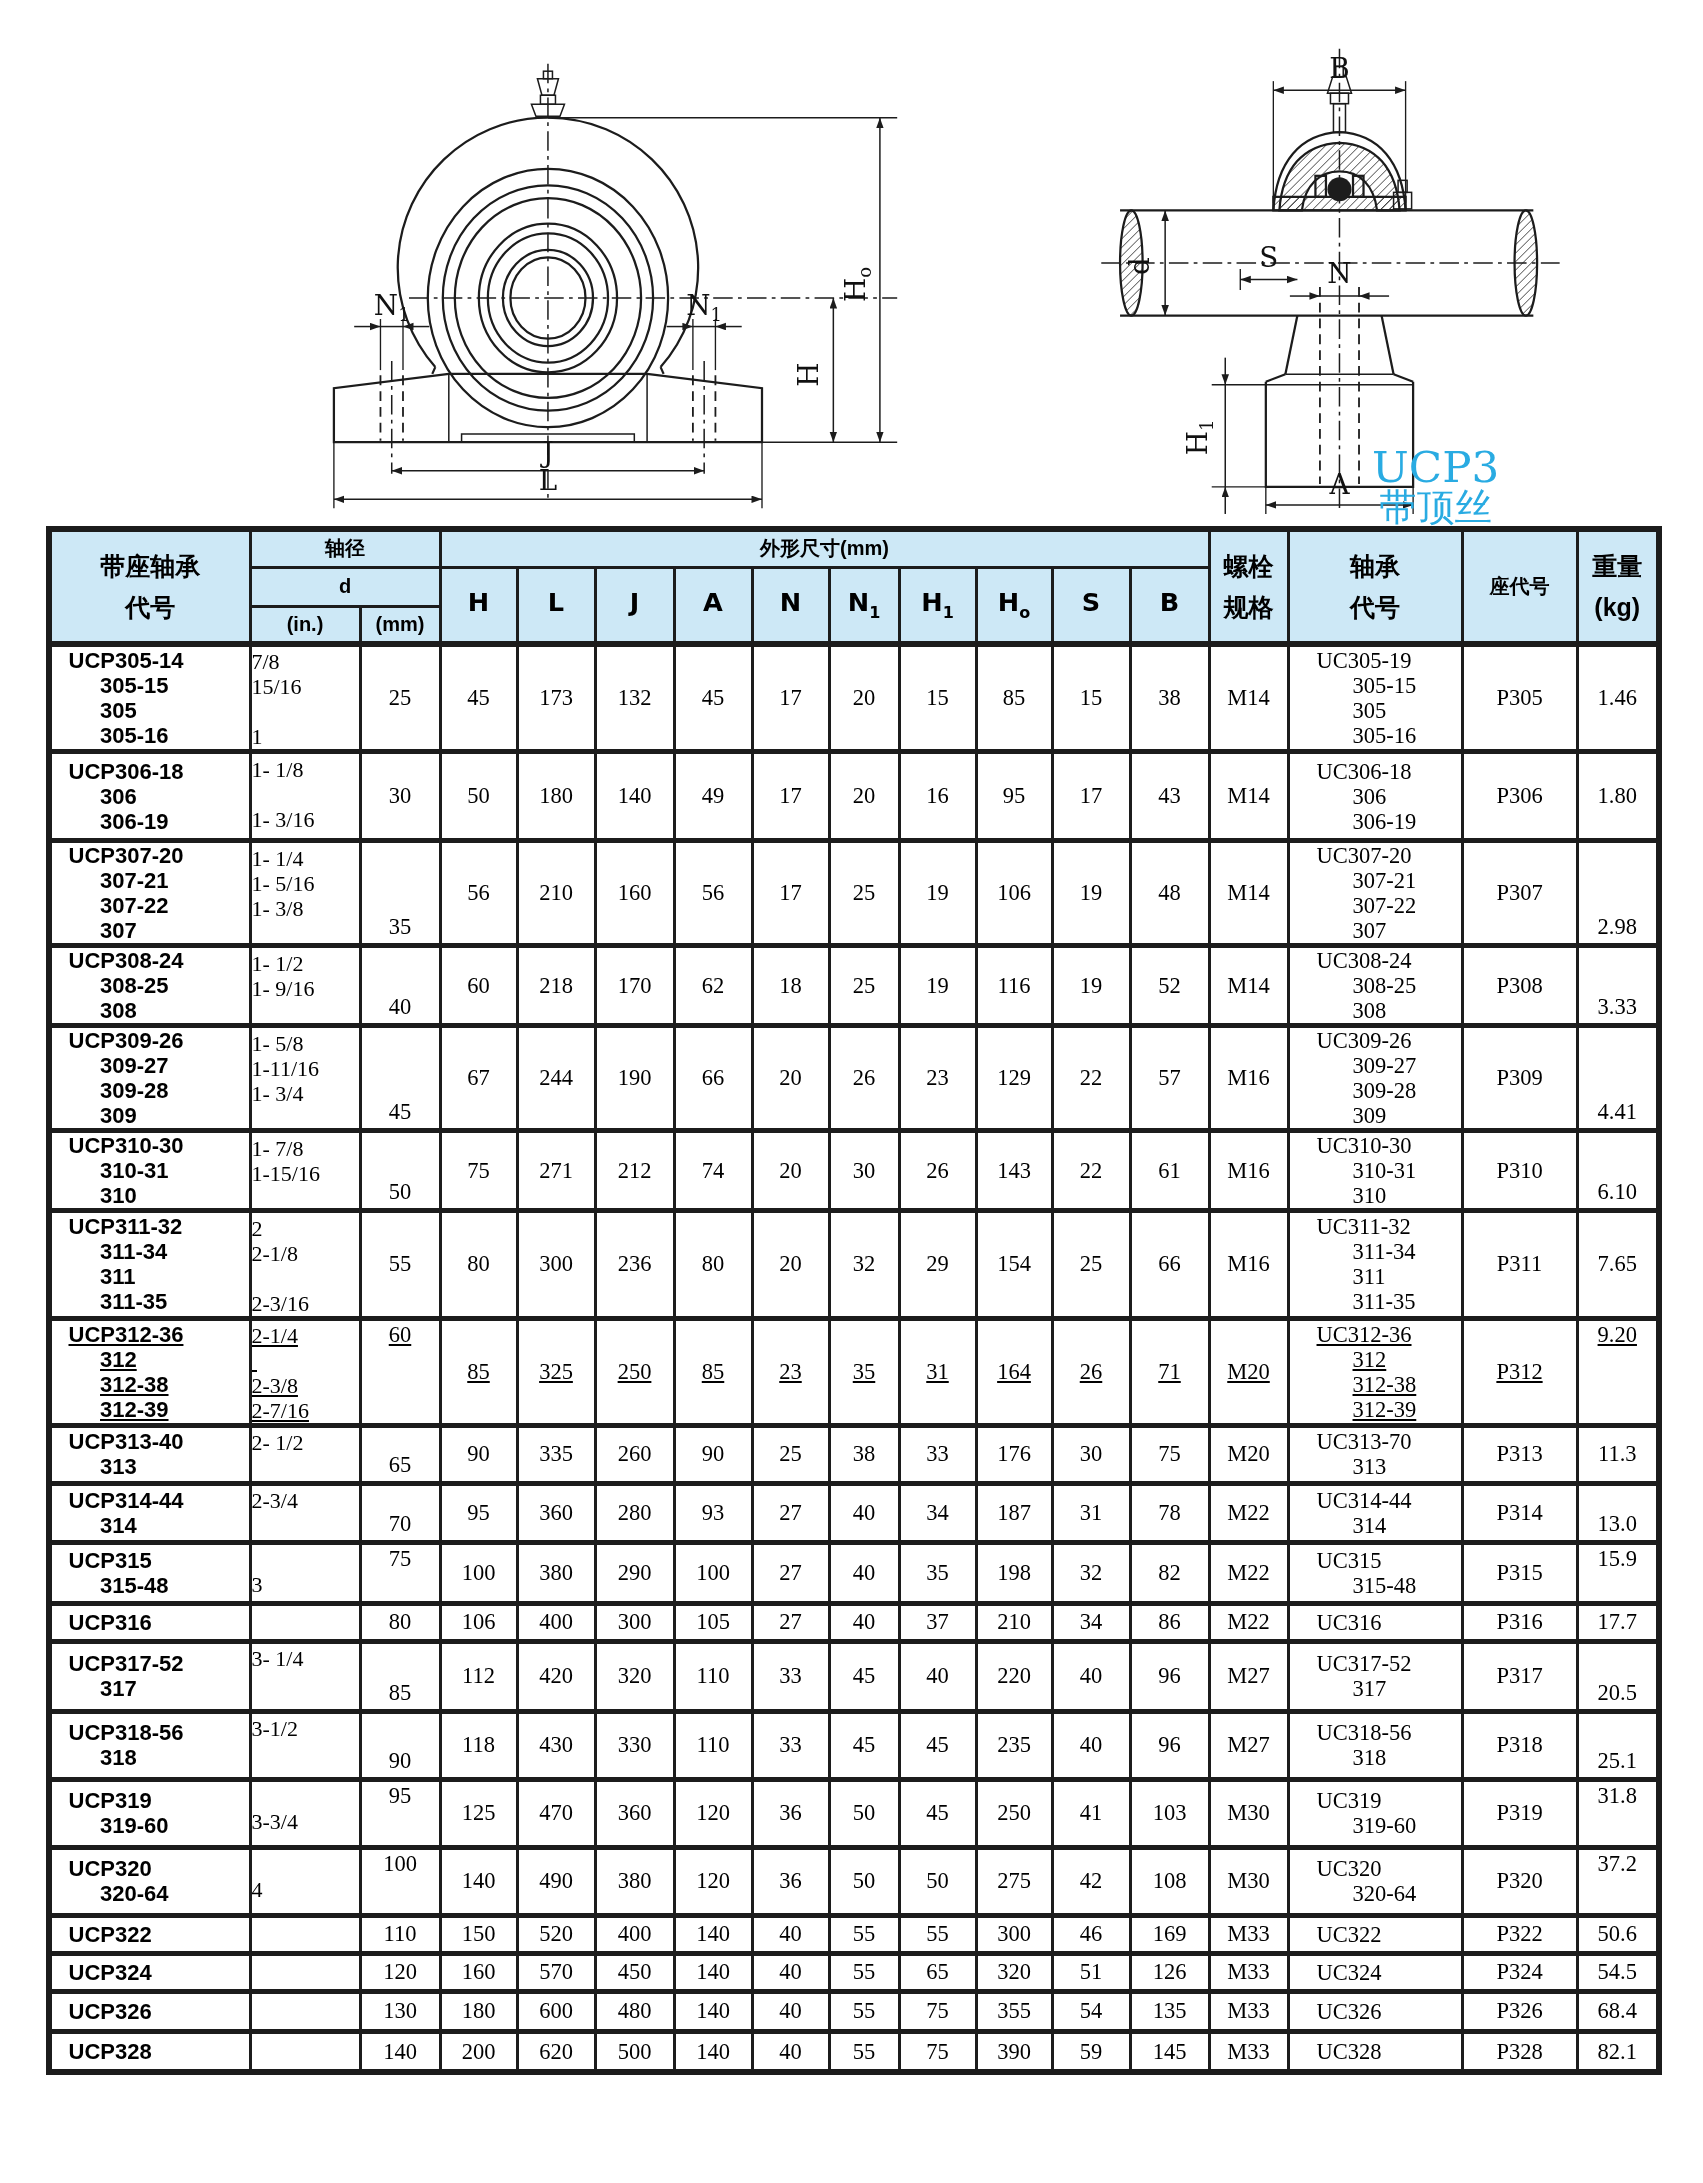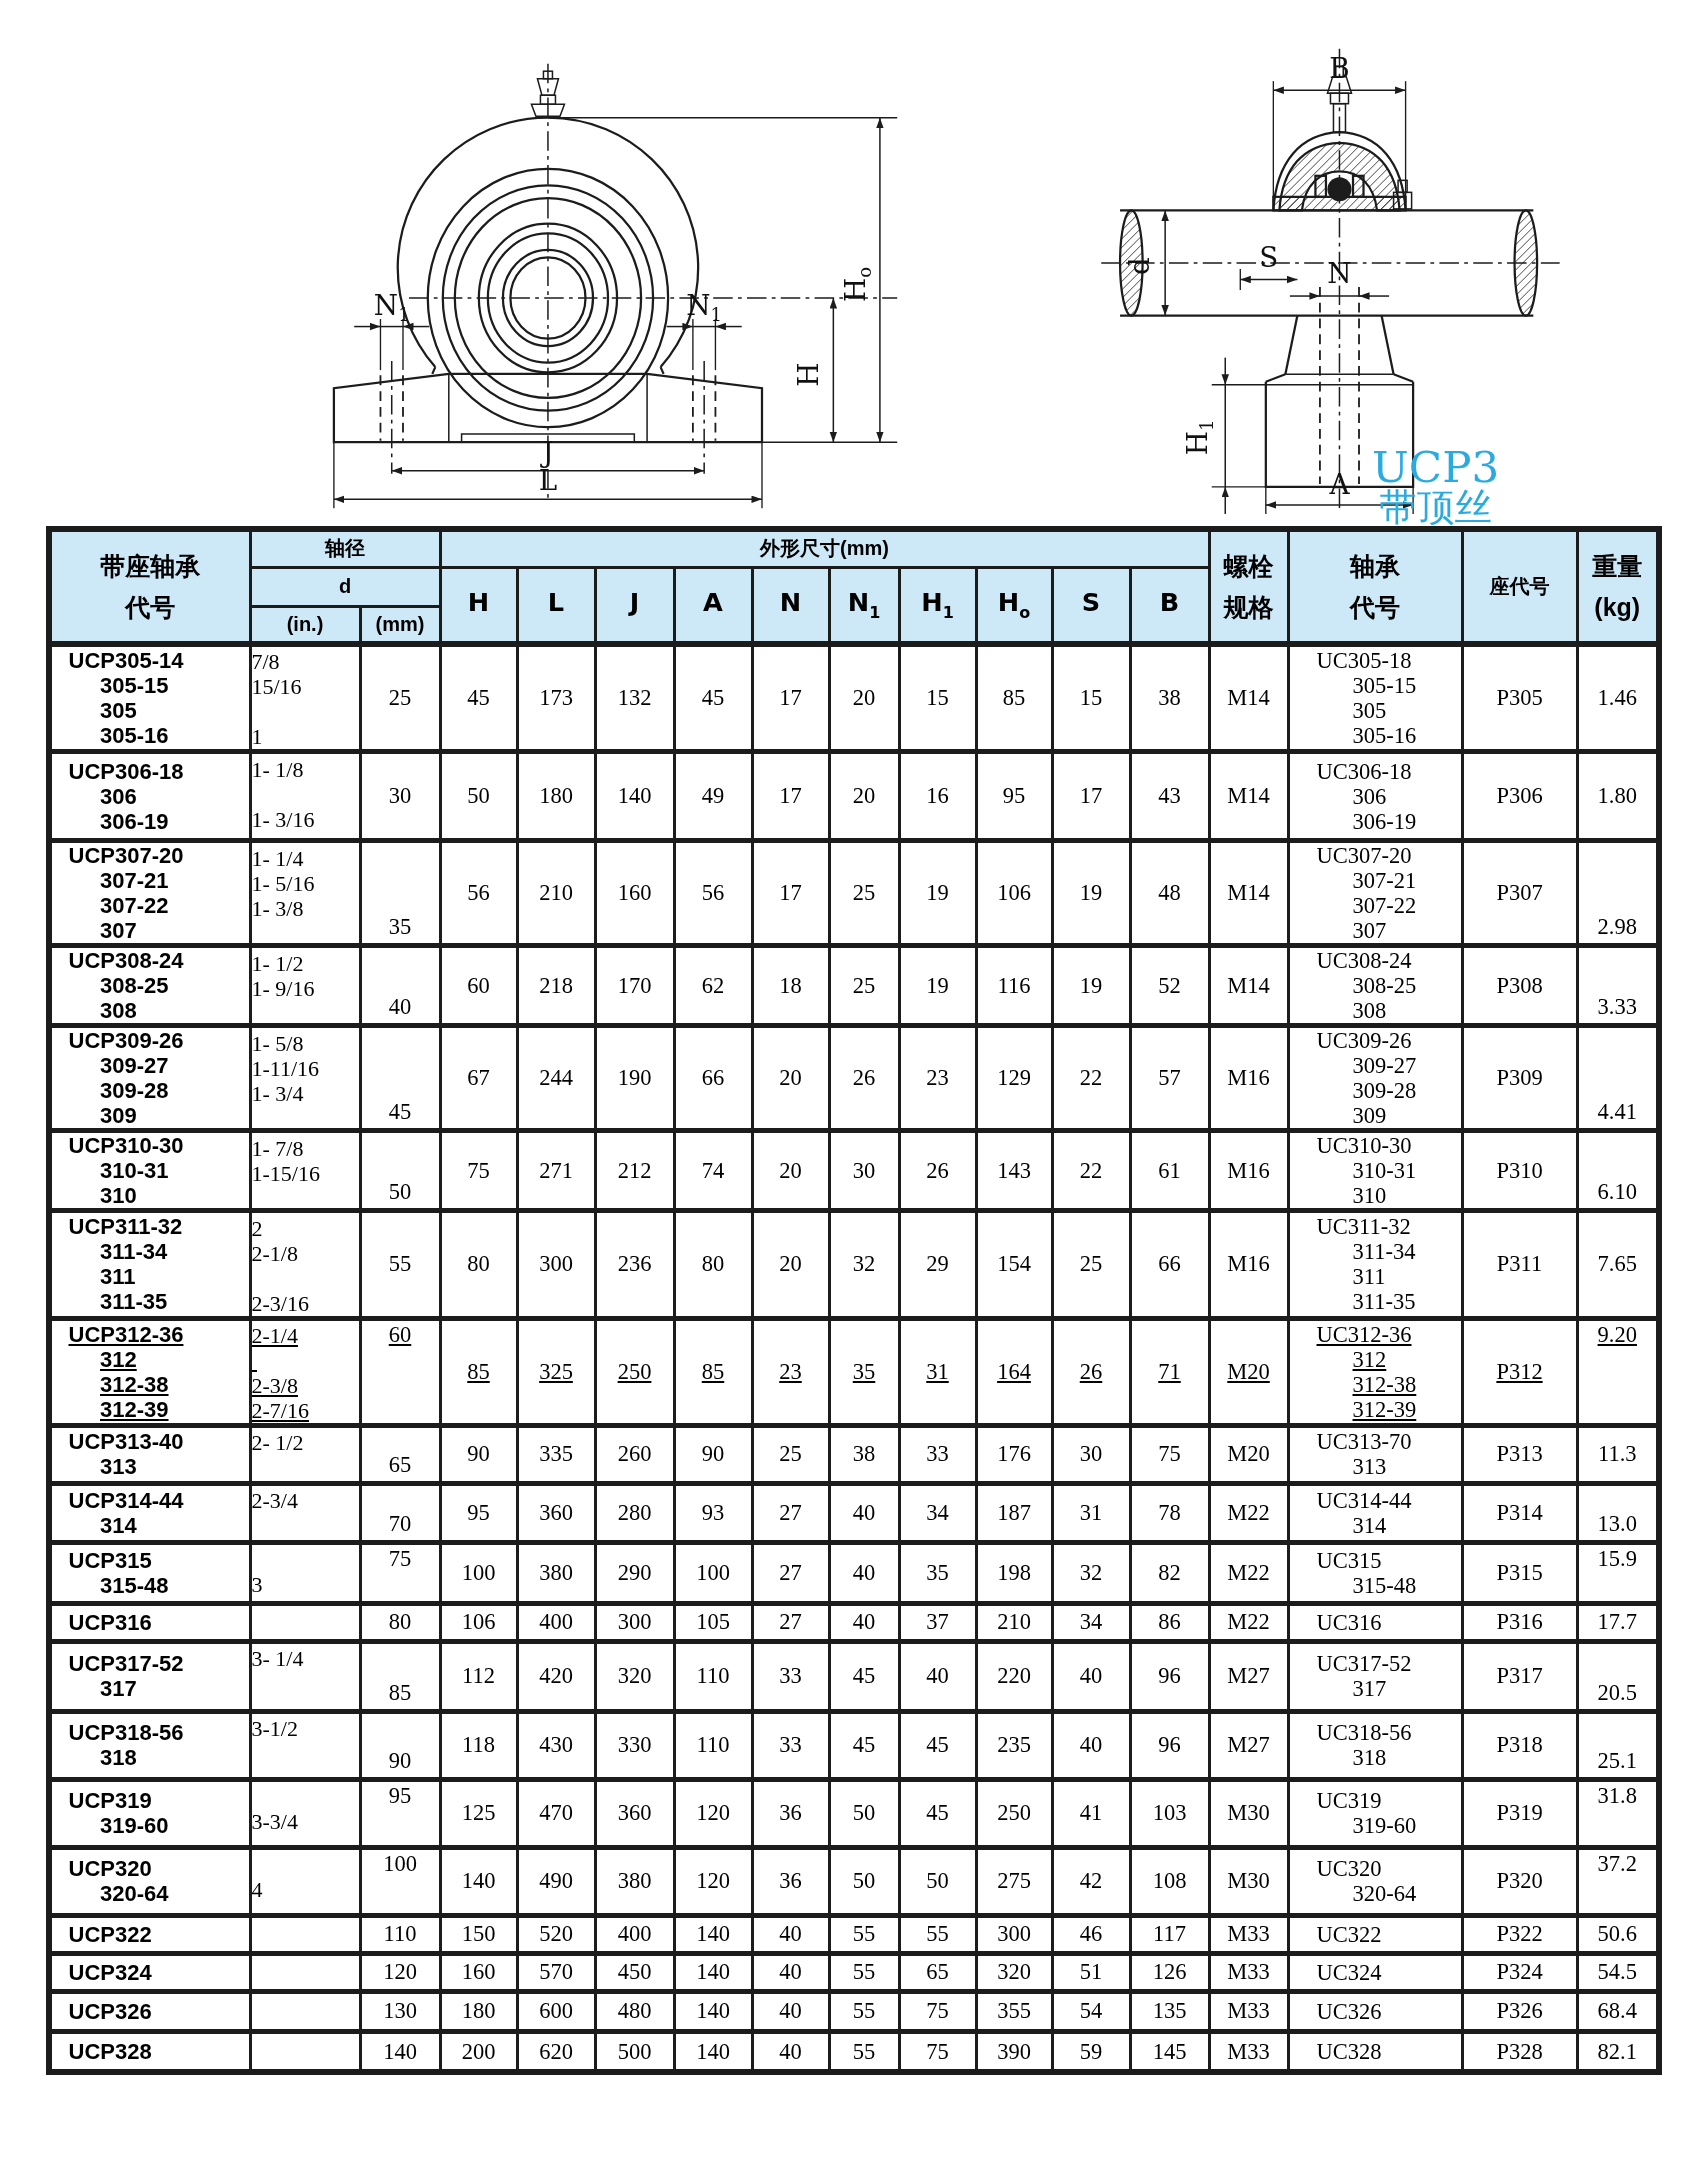--- a/index.html
+++ b/index.html
@@ -278,21 +278,21 @@
         <td class="num vmid" data-name="cell-dim-J">132</td>
         <td class="num vmid" data-name="cell-dim-A">45</td>
         <td class="num vmid" data-name="cell-dim-N">17</td>
         <td class="num vmid" data-name="cell-dim-N1">20</td>
         <td class="num vmid" data-name="cell-dim-H1">15</td>
         <td class="num vmid" data-name="cell-dim-Ho">85</td>
         <td class="num vmid" data-name="cell-dim-S">15</td>
         <td class="num vmid" data-name="cell-dim-B">38</td>
         <td class="num vmid" data-name="cell-bolt-size">M14</td>
         <td class="bearing-cell" data-name="cell-bearing-code">
-          <div class="ln" data-name="bearing-line">UC305-18</div>
+          <div class="ln" data-name="bearing-line">UC305-19</div>
           <div class="ln ind" data-name="bearing-line">305-15</div>
           <div class="ln ind" data-name="bearing-line">305</div>
           <div class="ln ind" data-name="bearing-line">305-16</div>
         </td>
         <td class="num vmid" data-name="cell-housing-code">P305</td>
         <td class="num vmid" data-name="cell-weight">1.46</td>
       </tr>
       <tr data-name="table-row" style="height: 89px;">
         <td class="code-cell" data-name="cell-housed-bearing-code">
           <div class="ln" data-name="code-line">UCP306-18</div>
@@ -741,21 +741,21 @@
         <td class="num vmid" data-name="cell-shaft-dia-mm">110</td>
         <td class="num vmid" data-name="cell-dim-H">150</td>
         <td class="num vmid" data-name="cell-dim-L">520</td>
         <td class="num vmid" data-name="cell-dim-J">400</td>
         <td class="num vmid" data-name="cell-dim-A">140</td>
         <td class="num vmid" data-name="cell-dim-N">40</td>
         <td class="num vmid" data-name="cell-dim-N1">55</td>
         <td class="num vmid" data-name="cell-dim-H1">55</td>
         <td class="num vmid" data-name="cell-dim-Ho">300</td>
         <td class="num vmid" data-name="cell-dim-S">46</td>
-        <td class="num vmid" data-name="cell-dim-B">117</td>
+        <td class="num vmid" data-name="cell-dim-B">169</td>
         <td class="num vmid" data-name="cell-bolt-size">M33</td>
         <td class="bearing-cell" data-name="cell-bearing-code">
           <div class="ln" data-name="bearing-line">UC322</div>
         </td>
         <td class="num vmid" data-name="cell-housing-code">P322</td>
         <td class="num vmid" data-name="cell-weight">50.6</td>
       </tr>
       <tr data-name="table-row" style="height: 38px;">
         <td class="code-cell" data-name="cell-housed-bearing-code">
           <div class="ln" data-name="code-line">UCP324</div>

